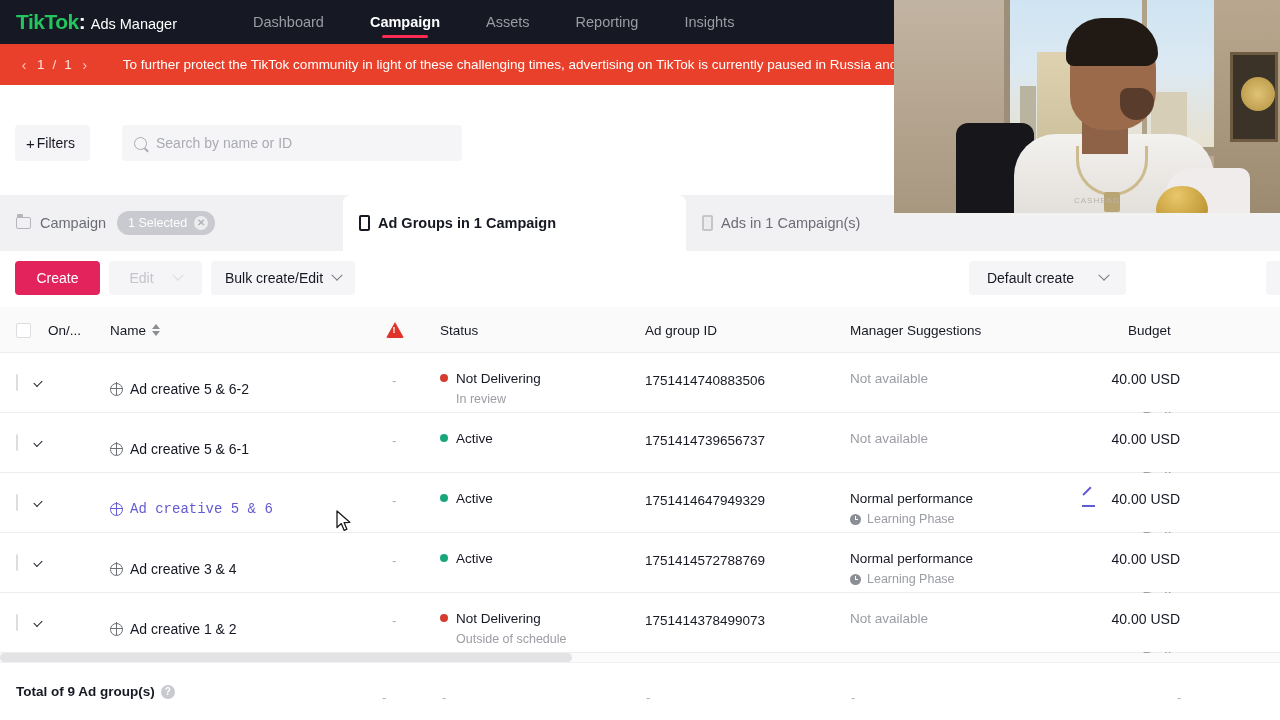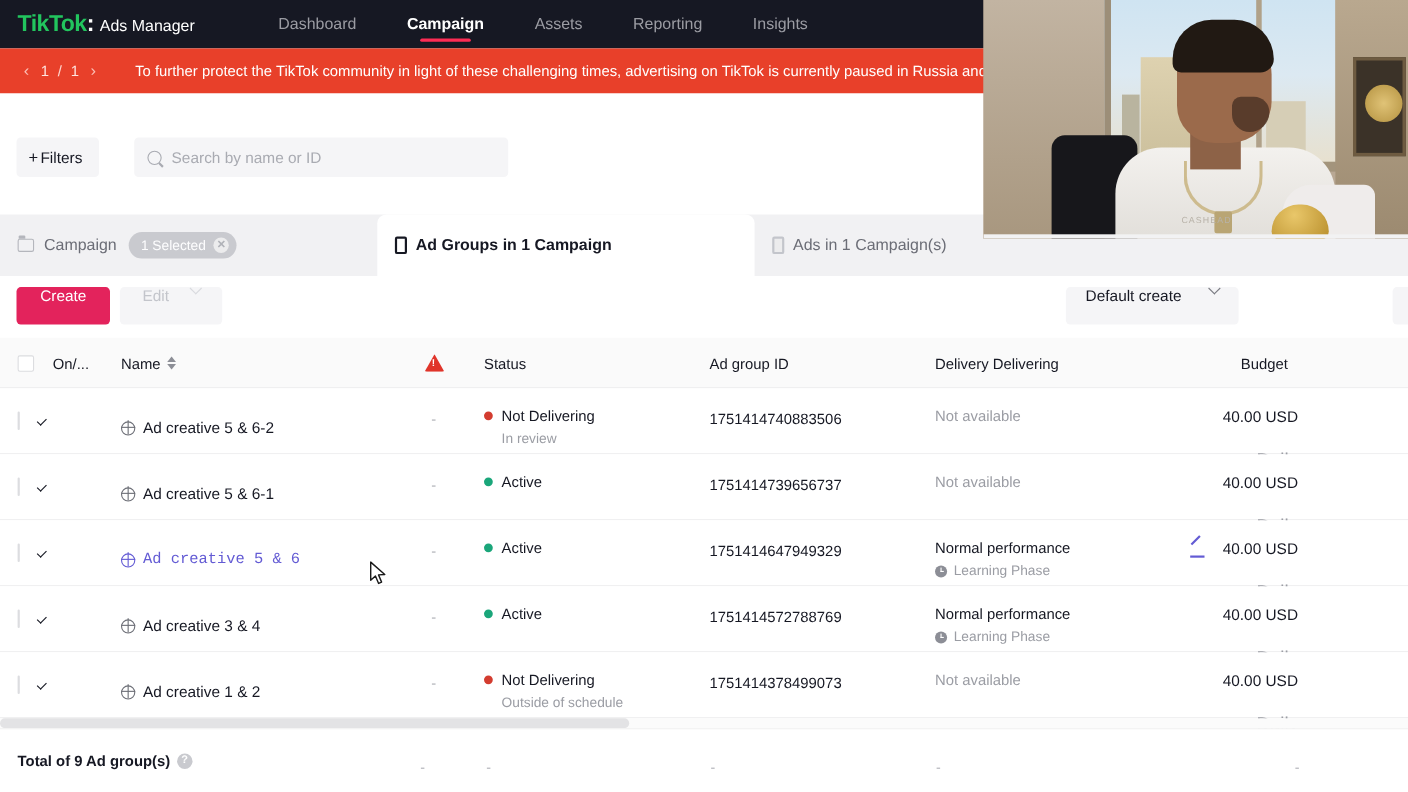--- a/index.html
+++ b/index.html
@@ -136,21 +136,21 @@
     font-size: 10px; line-height: 14px; text-align: center; font-weight: bold;
   }
 
   
   .toolbar {
     position: absolute; top: 251px; left: 0;
     width: 1280px; height: 56px; background: #fff;
   }
   .btn {
     position: absolute; top: 10px; height: 34px;
-    border-radius: 4px; display: flex; align-items: flex-start;
+    border-radius: 4px; display: flex; align-items: center;
     justify-content: center; font-size: 14px; cursor: pointer;
   }
   .btn-create { left: 15px; width: 85px; background: #e3235c; color: #fff; }
   .btn-edit { left: 109px; width: 93px; background: #f5f5f7; color: #c3c5cb; cursor: default; }
   .btn-bulk { left: 211px; width: 144px; background: #f5f5f7; color: #161823; }
   .btn-auto { left: 369px; width: 141px; background: #f5f5f7; color: #161823; }
   .btn-cols { left: 969px; width: 157px; background: #f5f5f7; color: #161823; }
   .btn-page { left: 1136px; width: 120px; background: #f5f5f7; color: #161823; }
   .btn-extra {
     left: 1266px; width: 34px; background: #f5f5f7; color: #161823;
@@ -462,20 +462,24 @@
   </div>
 
   <div class="toolbar">
     <div class="btn btn-create">
       <span class="lbl">Create</span>
     </div>
     <div class="btn btn-edit">
       <span class="lbl">Edit</span>
       <span class="caret"></span>
     </div>
+    <div class="btn btn-bulk">
+      <span class="lbl">Bulk create/Edit</span>
+      <span class="caret"></span>
+    </div>
     <div class="btn btn-cols">
       <span class="lbl">Default create</span>
       <span class="caret"></span>
     </div>
     <div class="btn btn-extra"></div>
   </div>
 
   <div class="thead">
     <div class="th cell-cb">
       <span class="cb"></span>
@@ -486,21 +490,21 @@
       <span class="sorter">
           <i class="up"></i>
           <i class="dn"></i>
         </span>
     </div>
     <div class="th th-warn">
       <span class="warn-tri"></span>
     </div>
     <div class="th th-status">Status</div>
     <div class="th th-id">Ad group ID</div>
-    <div class="th th-delivery">Delivery Delivering</div>
+    <div class="th th-delivery">Manager Suggestions</div>
     <div class="th th-budget">Budget</div>
   </div>
 
   <div class="rows">
 
     <div class="row">
       <div class="c c-cb"><span class="cb"></span></div>
       <div class="c c-tog"><span class="toggle"><span class="knob"></span></span></div>
       <div class="c c-name">
         <span class="globe"></span>

